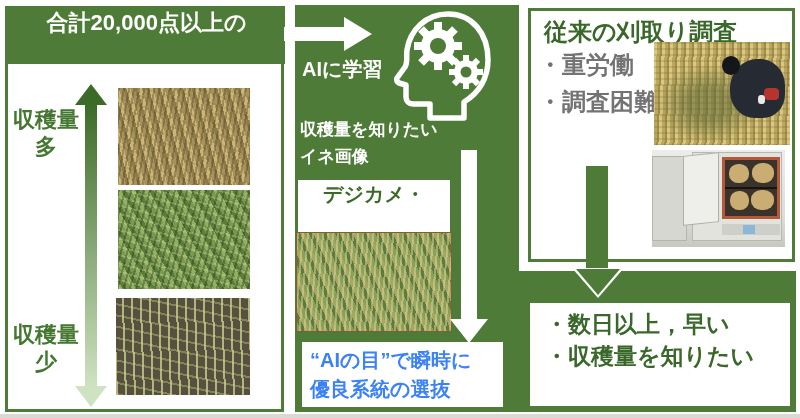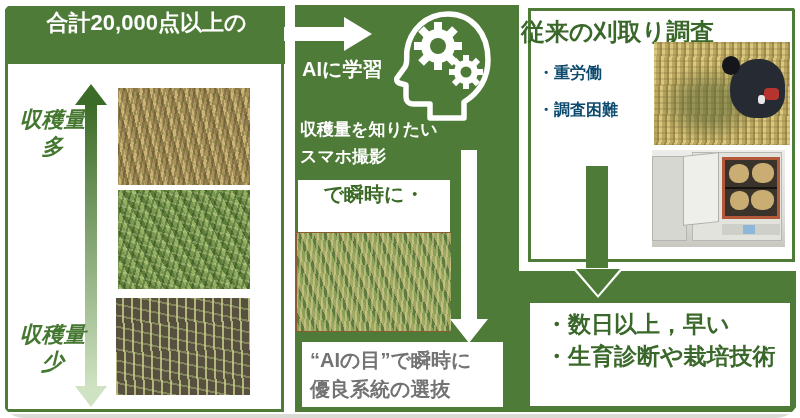--- a/index.html
+++ b/index.html
@@ -1,37 +1,37 @@
 <!DOCTYPE html>
 <html><head>
 <meta charset="utf-8">
 <style>
   html,body{margin:0;padding:0;background:#fff;}
   .stage{position:relative;width:800px;height:418px;background:#fff;overflow:hidden;
-         font-family:"Liberation Sans","DejaVu Sans",sans-serif;font-weight:bold;border-radius:24px;}
+         font-family:"Liberation Sans","DejaVu Sans",sans-serif;font-weight:bold;}
   .abs{position:absolute;box-sizing:border-box;}
 
   
   .left-panel{left:5px;top:6px;width:279px;height:406px;border:3px solid #4e7b37;background:#fff;}
   .left-header{left:8px;top:6px;width:277px;height:58px;background:#4e7b37;color:#fff;
                text-align:center;font-size:22px;line-height:28px;padding-top:3px;}
   .mid-panel{left:295px;top:5px;width:224px;height:407px;background:#4e7b37;}
   .band{left:519px;top:271px;width:277px;height:141px;background:#4e7b37;}
   .right-panel{left:528px;top:8px;width:267px;height:254px;border:3px solid #4e7b37;background:#fff;}
   .benefits-box{left:530px;top:303px;width:260px;height:103px;background:#fff;}
   .bottom-strip{left:0;top:414px;width:800px;height:4px;background:#dadad5;}
 
   
   .axis-head-up{left:75px;top:84px;width:0;height:0;border-left:16px solid transparent;
                 border-right:16px solid transparent;border-bottom:21px solid #3c6b27;}
   .axis-shaft{left:85px;top:103px;width:12px;height:285px;
               background:linear-gradient(180deg,#3c6b27,#cfe3c2);}
   .axis-head-down{left:75px;top:386px;width:0;height:0;border-left:16px solid transparent;
                   border-right:16px solid transparent;border-top:21px solid #cfe3c2;}
-  .yield-label{width:89px;text-align:center;color:#44772f;font-size:22px;line-height:27px;font-style:italic;}
+  .yield-label{width:76px;text-align:center;color:#44772f;font-size:22px;line-height:27px;}
   .yield-high{left:8px;top:106px;}
   .yield-low{left:8px;top:321px;}
 
   
   .ph{overflow:hidden;}
   .rice-gold{background:
      repeating-linear-gradient(100deg,rgba(60,45,20,.30) 0 2px,transparent 2px 5px),
      repeating-linear-gradient(20deg,rgba(110,130,60,.22) 0 2px,transparent 2px 9px),
      repeating-linear-gradient(75deg,#cdb477 0 4px,#a8925c 4px 8px,#8f7b49 8px 11px);}
   .rice-green{background:
@@ -55,26 +55,26 @@
   .arrow-right-head{left:344px;top:17px;width:0;height:0;border-top:17px solid transparent;
                     border-bottom:17px solid transparent;border-left:28px solid #fff;}
   .learn-label{left:302px;top:56px;color:#fff;font-size:20px;}
   .brain{left:386px;top:6px;}
   .query-caption{left:300px;top:116px;color:#fff;font-size:17px;line-height:27px;}
   .capture-box{left:298px;top:180px;width:152px;height:52px;background:#fff;color:#3c6b27;
                text-align:center;font-size:20px;line-height:25px;padding-top:2px;}
   .wdown-shaft{left:461px;top:150px;width:16px;height:170px;background:#fff;}
   .wdown-head{left:450px;top:319px;width:0;height:0;border-left:19px solid transparent;
               border-right:19px solid transparent;border-top:24px solid #fff;}
-  .estimate-box{left:302px;top:342px;width:201px;height:65px;background:#fff;color:#737373;
+  .estimate-box{left:302px;top:342px;width:201px;height:65px;background:#fff;color:#3b82f6;
                 font-size:20px;line-height:29px;padding:4px 4px 0 8px;}
 
   
-  .right-title{left:521px;top:16px;color:#39682a;font-size:24px;}
-  .right-bullets{left:538px;top:54px;color:#0c4a6e;font-size:16px;line-height:37px;}
+  .right-title{left:544px;top:16px;color:#39682a;font-size:24px;}
+  .right-bullets{left:538px;top:46px;color:#737373;font-size:24px;line-height:37px;}
   .photo-harvest{left:654px;top:42px;width:136px;height:103px;background:
      radial-gradient(ellipse at 40% 60%,rgba(95,105,55,.55) 0 18%,transparent 45%),
      repeating-linear-gradient(180deg,rgba(120,100,50,.22) 0 2px,transparent 2px 6px),
      repeating-linear-gradient(92deg,#d9c87f 0 3px,#bba75f 3px 6px,#a08c4c 6px 8px);}
   .person{left:52%;top:12%;width:44%;height:62%;}
   .person-body{left:8%;top:8%;width:92%;height:92%;background:#262a33;border-radius:50% 45% 40% 45%;}
   .person-cap{left:-4%;top:2%;width:30%;height:30%;background:#14161c;border-radius:50%;}
   .person-patch{left:66%;top:52%;width:24%;height:20%;background:#b5342e;border-radius:30%;}
   .person-spot{left:56%;top:64%;width:12%;height:14%;background:#e8e8e8;border-radius:40%;}
   .photo-dryer{left:652px;top:150px;width:133px;height:97px;
@@ -157,25 +157,25 @@
         <rect x="-3" y="-17" width="6" height="7" transform="rotate(270)"></rect>
           <rect x="-3" y="-17" width="6" height="7" transform="rotate(315)"></rect>
         <circle r="12"></circle>
           <circle r="5.5" fill="#4e7b37"></circle>
       </g>
     </g>
   </svg>
 
   <div class="abs query-caption">
     <div>収穫量を知りたい</div>
-    <div>スマホ撮影</div>
+    <div>イネ画像</div>
   </div>
 
   <div class="abs capture-box">
-    <div>で瞬時に・</div>
+    <div>デジカメ・</div>
   </div>
 
   <div class="abs ph rice-query img-query"></div>
 
   <div class="abs wdown-shaft"></div>
   <div class="abs wdown-head"></div>
 
   <div class="abs estimate-box">
     <div>“AIの目”で瞬時に</div>
     <div>優良系統の選抜</div>
@@ -212,17 +212,17 @@
     </div>
   </div>
 
   <div class="abs gdown-head-outline"></div>
   <div class="abs gdown-shaft"></div>
   <div class="abs gdown-head"></div>
 
   <div class="abs benefits-box"></div>
   <div class="abs benefit-list">
     <div>・数日以上，早い</div>
-    <div>・生育診断や栽培技術</div>
+    <div>・収穫量を知りたい</div>
   </div>
 
   <div class="abs bottom-strip"></div>
 </div>
 
 </body></html>

